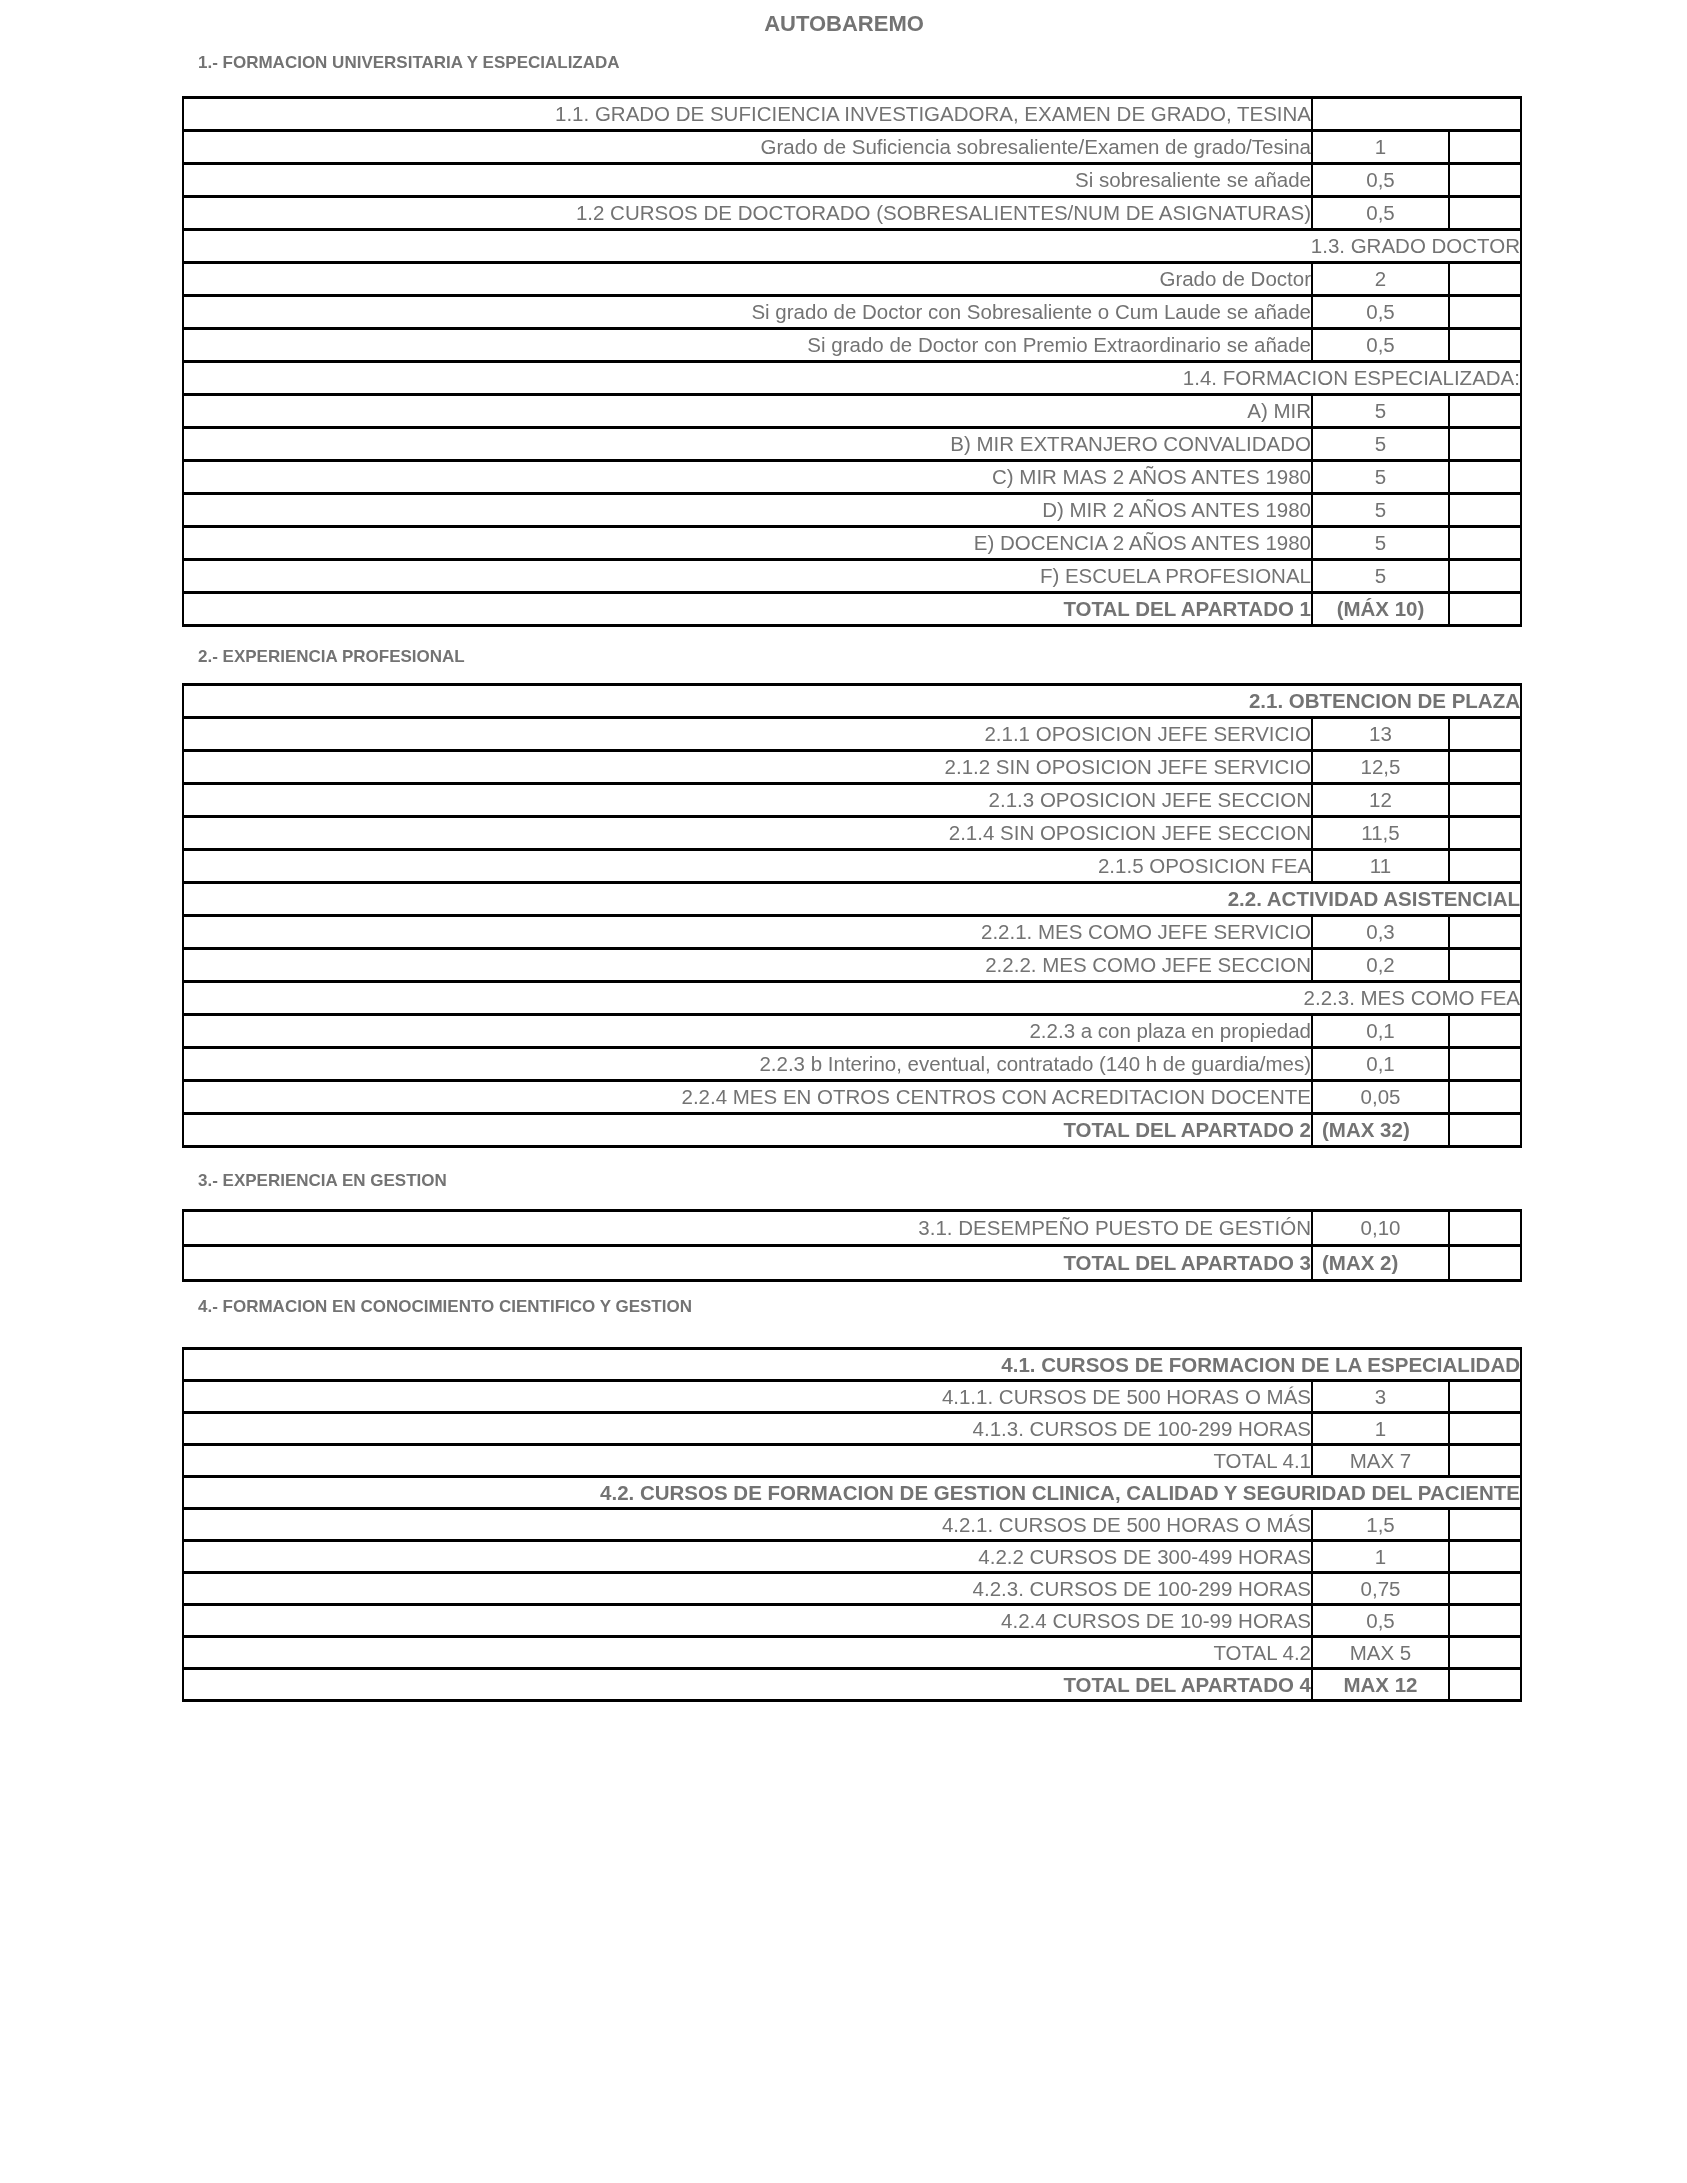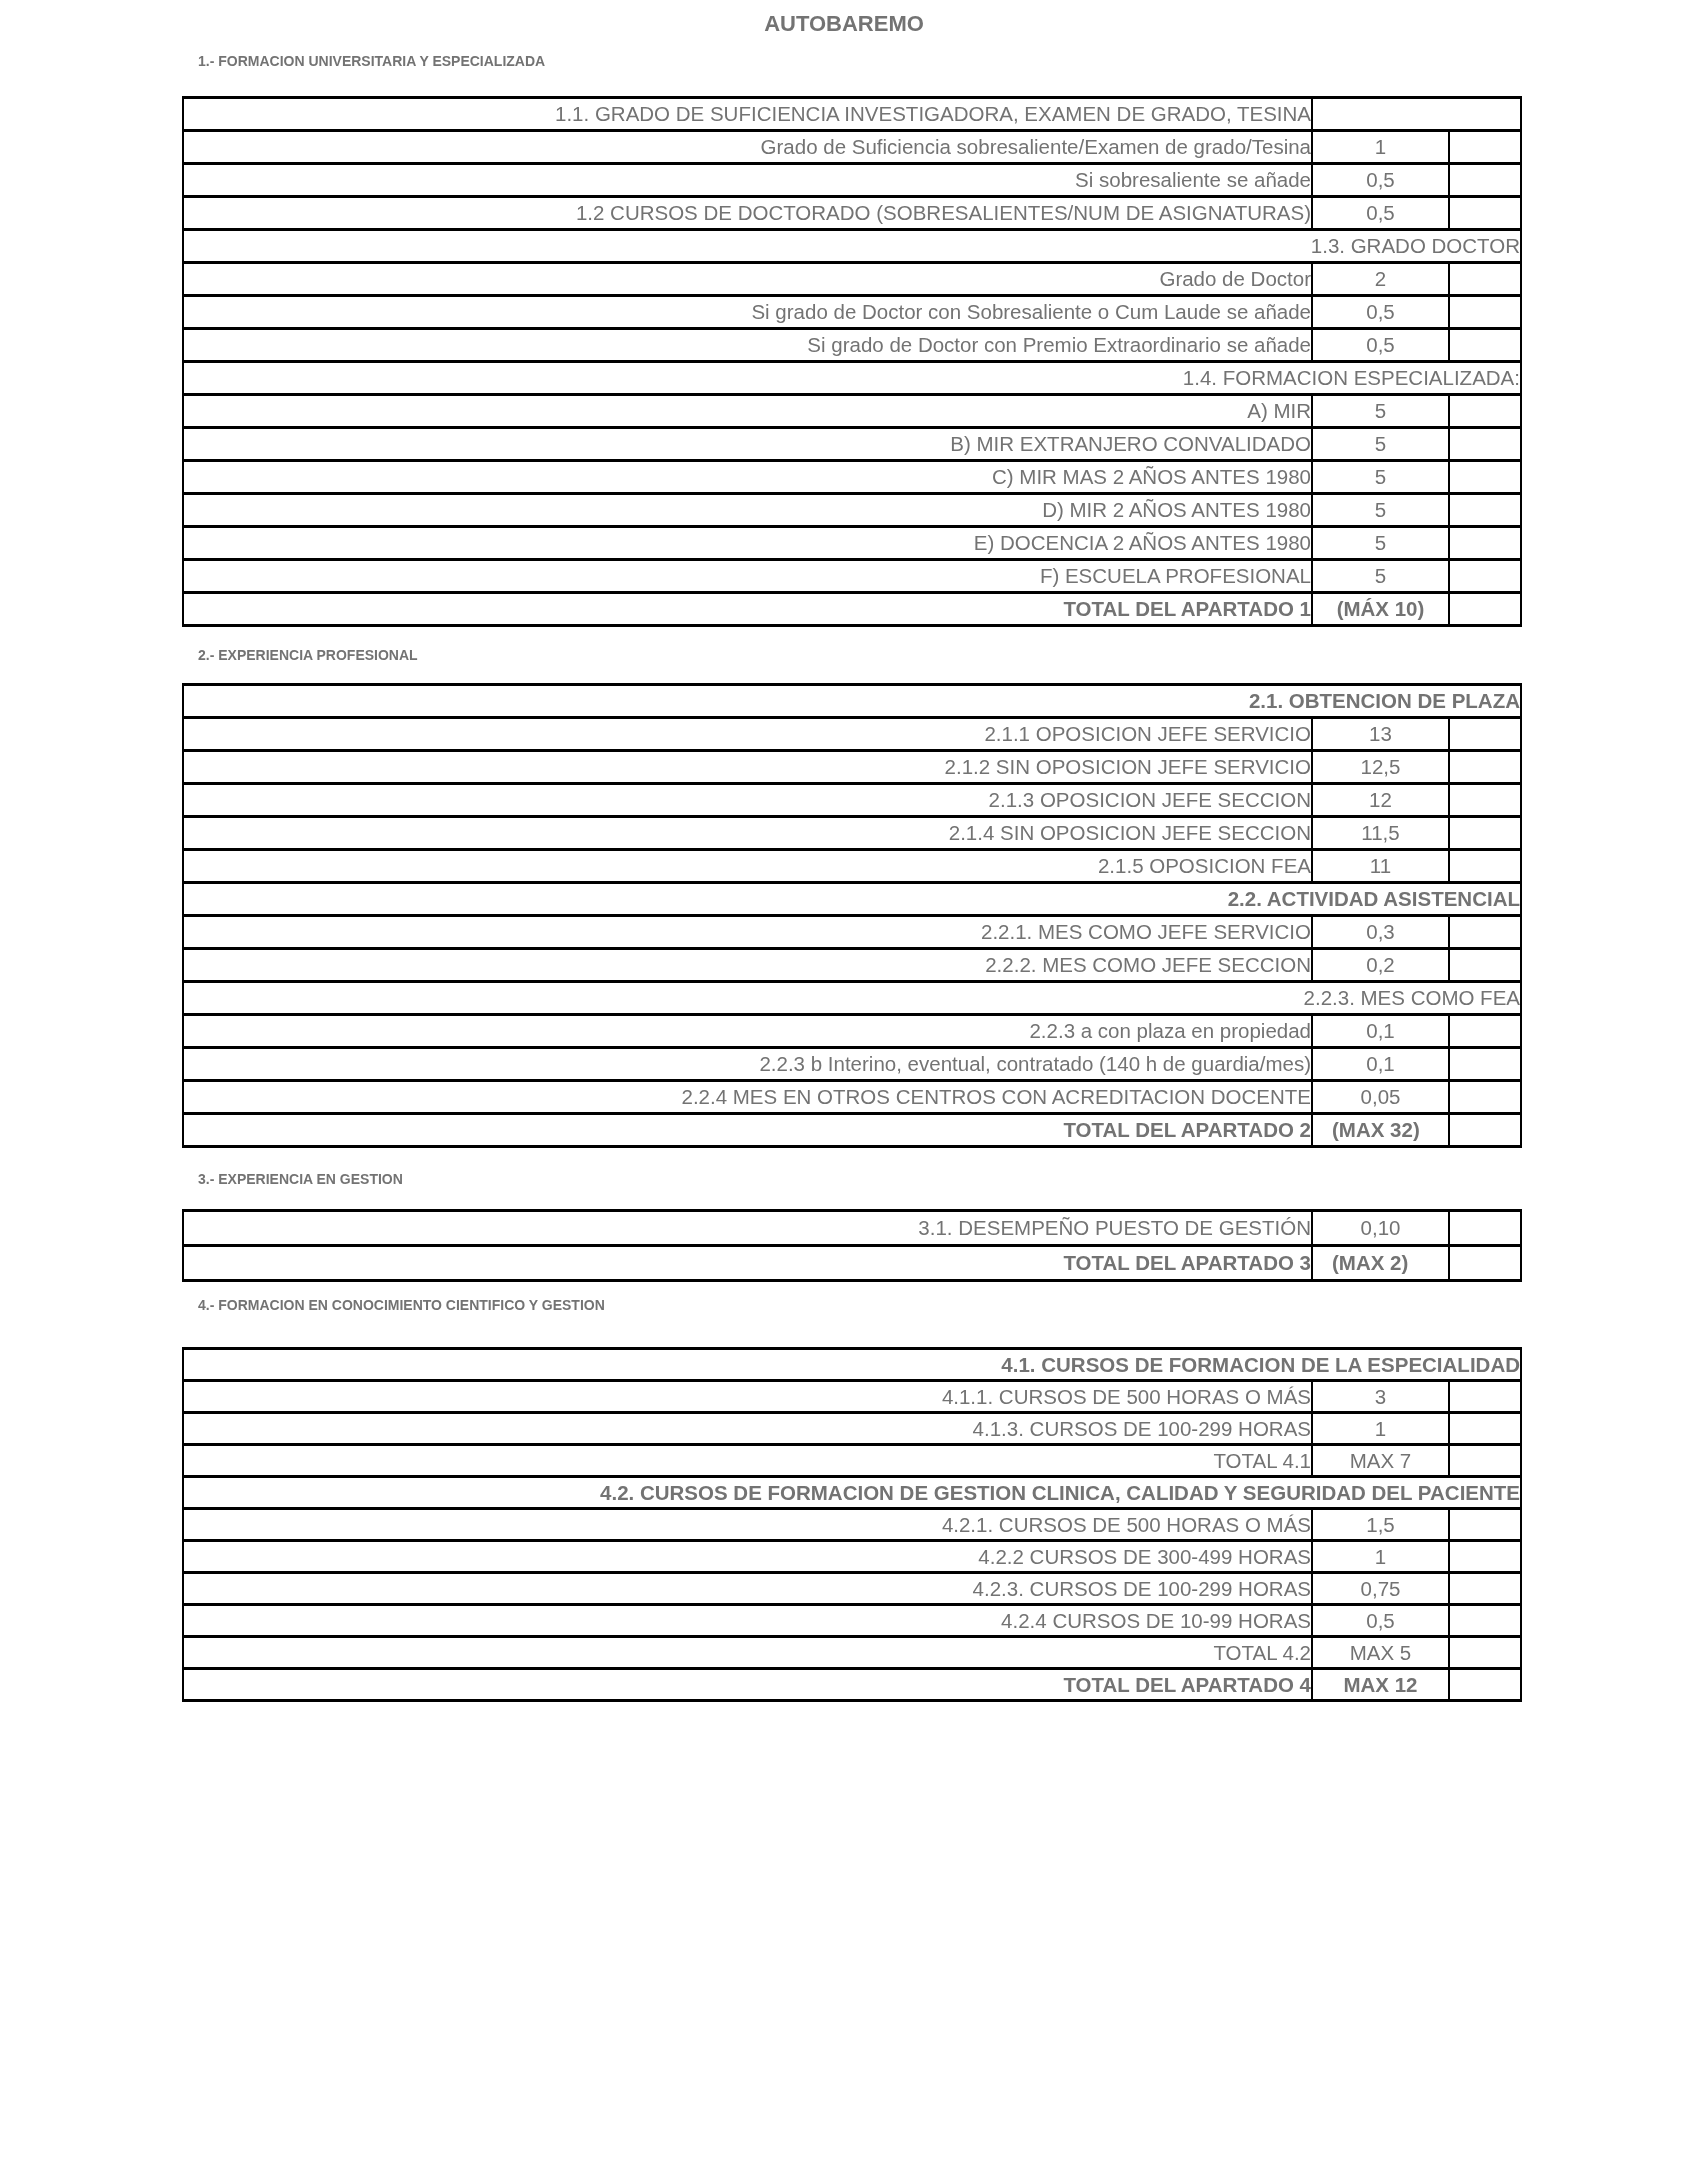--- a/index.html
+++ b/index.html
@@ -14,21 +14,21 @@
   .doc-title{
     position:absolute;
     top:10.6px;left:0;width:1688px;
     text-align:center;
     font-size:22px;
     font-weight:bold;
   }
   .heading{
     position:absolute;
     left:198px;
-    font-size:14px;
+    font-size:17px;
     font-weight:bold;
     white-space:nowrap;
   }
   #h1{top:53px}
   #h2{top:647px}
   #h3{top:1171px}
   #h4{top:1297px}
 
   table.score{
     position:absolute;
@@ -56,21 +56,21 @@
   #t2 td{height:30px}
   #t3 td{height:32px}
   #t4 td{height:29px}
 
   td.lbl{text-align:right}
   td.ind0{padding-left:6px}
   td.ind1{padding-left:61px}
   td.ind2{padding-left:125px}
   td.ar{text-align:right;padding-right:3.8px;padding-left:0}
   td.val{text-align:center}
-  td.val.al{text-align:left;padding-left:19px}
+  td.val.al{text-align:left;padding-left:9px}
   .b{font-weight:bold}
 </style>
 </head>
 <body>
 
 <div class="page">
 
   <div class="doc-title">AUTOBAREMO</div>
 
   <div class="heading" id="h1">1.- FORMACION UNIVERSITARIA Y ESPECIALIZADA</div>

